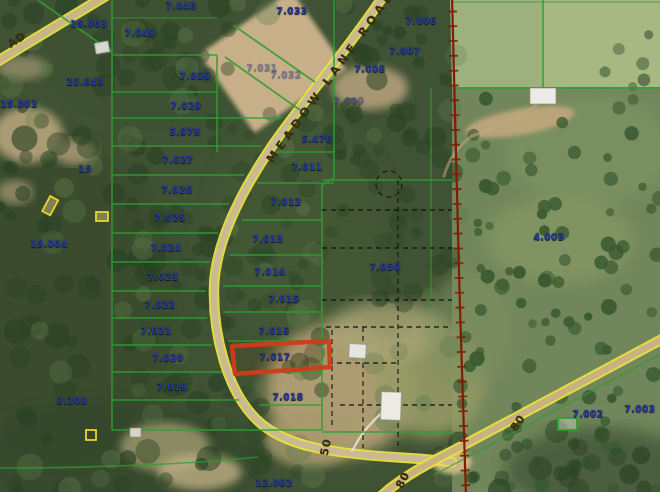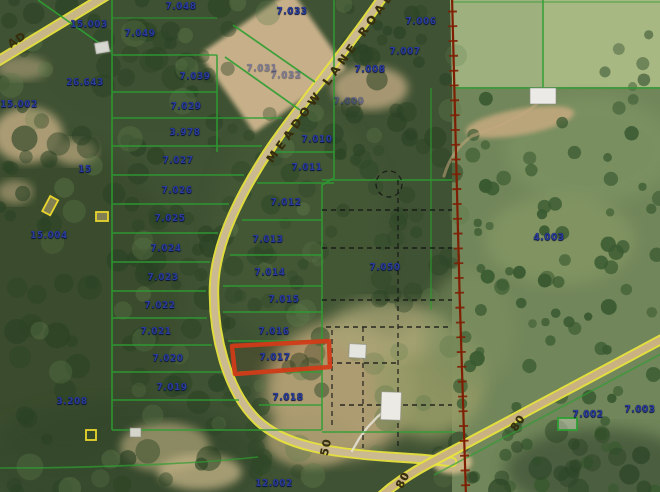--- a/index.html
+++ b/index.html
@@ -581,29 +581,29 @@
       <span class="plabel faint" style="left: 262px; top: 68px;">7.031</span>
       <span class="plabel" style="left: 421px; top: 21px;">7.006</span>
       <span class="plabel" style="left: 405px; top: 51px;">7.007</span>
       <span class="plabel" style="left: 370px; top: 69px;">7.008</span>
       <span class="plabel faint" style="left: 349px; top: 101px;">7.009</span>
       <span class="plabel" style="left: 195px; top: 76px;">7.039</span>
       <span class="plabel" style="left: 85px; top: 82px;">26.643</span>
       <span class="plabel" style="left: 19px; top: 104px;">15.002</span>
       <span class="plabel" style="left: 186px; top: 106px;">7.029</span>
       <span class="plabel" style="left: 185px; top: 132px;">3.978</span>
-      <span class="plabel" style="left: 317px; top: 139px;">7.010</span>
+      <span class="plabel" style="left: 317px; top: 139px;">5.478</span>
       <span class="plabel" style="left: 178px; top: 160px;">7.027</span>
       <span class="plabel" style="left: 85px; top: 169px;">15</span>
       <span class="plabel" style="left: 307px; top: 167px;">7.011</span>
       <span class="plabel" style="left: 177px; top: 190px;">7.026</span>
       <span class="plabel" style="left: 286px; top: 202px;">7.012</span>
       <span class="plabel" style="left: 170px; top: 218px; text-align: center;">7.025</span>
       <span class="plabel" style="left: 268px; top: 239px;">7.013</span>
-      <span class="plabel" style="left: 49px; top: 235px;">15.004</span>
+      <span class="plabel" style="left: 49px; top: 244px;">15.004</span>
       <span class="plabel" style="left: 549px; top: 237px;">4.003</span>
       <span class="plabel" style="left: 166px; top: 248px;">7.024</span>
       <span class="plabel" style="left: 385px; top: 267px;">7.050</span>
       <span class="plabel" style="left: 270px; top: 272px;">7.014</span>
       <span class="plabel" style="left: 163px; top: 277px;">7.023</span>
       <span class="plabel" style="left: 284px; top: 299px;">7.015</span>
       <span class="plabel" style="left: 160px; top: 305px;">7.022</span>
       <span class="plabel" style="left: 156px; top: 331px;">7.021</span>
       <span class="plabel" style="left: 274px; top: 331px;">7.016</span>
       <span class="plabel" style="left: 168px; top: 358px;">7.020</span>

